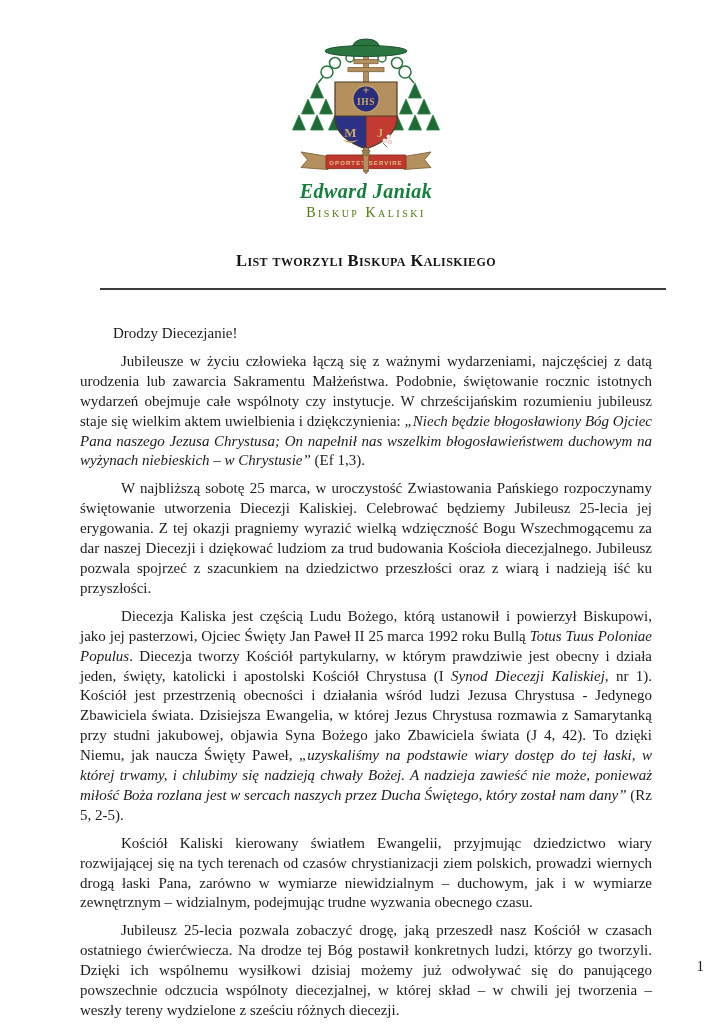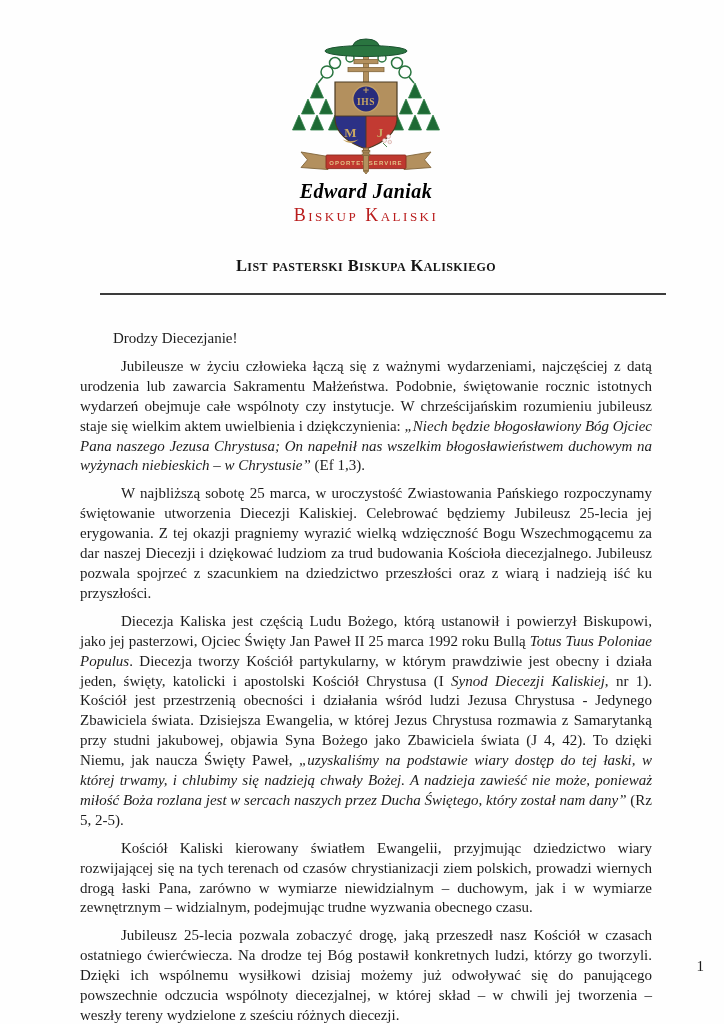--- a/index.html
+++ b/index.html
@@ -11,26 +11,26 @@
     color:#1c1c1c;
     box-sizing:border-box;
     padding:36px 64px 0 72px;
     overflow:hidden;
   }
   .letterhead { text-align:center; }
   .crest { display:block; margin:0 auto; }
   .author-name {
     margin-top:6px;
     font-size:20px; font-weight:bold; font-style:italic;
-    color:#000000; letter-spacing:0.5px;
+    color:#15803d; letter-spacing:0.5px;
   }
   .author-role {
     margin-top:2px;
-    font-size:18px; font-variant:small-caps;
-    color:#b91c1c; letter-spacing:2.5px;
+    font-size:14px; font-variant:small-caps;
+    color:#4d7c0f; letter-spacing:2.5px;
   }
   .title-block { margin-top:28px; text-align:center; }
   .title-line {
     font-size:16.5px; font-weight:bold; font-variant:small-caps;
     letter-spacing:0.4px; line-height:23px; color:#151515;
   }
   .rule {
     border:none; height:2px; background:#3c3c3c;
     width:566px; margin:16px 2px 0 28px;
   }
@@ -133,21 +133,21 @@
         <rect x="71.2" y="114.5" width="7.6" height="1.6"></rect>
         <rect x="71.2" y="118" width="7.6" height="1.6"></rect>
         <polygon points="72.6,135 77.4,135 75,138"></polygon>
       </g>
     </svg>
     <div class="author-name">Edward Janiak</div>
     <div class="author-role">Biskup Kaliski</div>
   </header>
 
   <section class="title-block">
-    <div class="title-line">List pasterski Biskupa Kaliskiego</div>
+    <div class="title-line">List tworzyli Biskupa Kaliskiego</div>
     <hr class="rule">
   </section>
 
   <section class="letter-body">
     <p class="salutation">Drodzy Diecezjanie!</p>
     <div>
         <p class="para"><span>Jubileusze w życiu człowieka łączą się z ważnymi wydarzeniami, najczęściej z datą urodzenia lub zawarcia Sakramentu Małżeństwa. Podobnie, świętowanie rocznic istotnych wydarzeń obejmuje całe wspólnoty czy instytucje. W chrześcijańskim rozumieniu jubileusz staje się wielkim aktem uwielbienia i dziękczynienia: </span><em>„Niech będzie błogosławiony Bóg Ojciec Pana naszego Jezusa Chrystusa; On napełnił nas wszelkim błogosławieństwem duchowym na wyżynach niebieskich – w Chrystusie”</em><span> (Ef 1,3).</span></p>
         <p class="para"><span>W najbliższą sobotę 25 marca, w uroczystość Zwiastowania Pańskiego rozpoczynamy świętowanie utworzenia Diecezji Kaliskiej. Celebrować będziemy Jubileusz 25-lecia jej erygowania. Z tej okazji pragniemy wyrazić wielką wdzięczność Bogu Wszechmogącemu za dar naszej Diecezji i dziękować ludziom za trud budowania Kościoła diecezjalnego. Jubileusz pozwala spojrzeć z szacunkiem na dziedzictwo przeszłości oraz z wiarą i nadzieją iść ku przyszłości.</span></p>
         <p class="para"><span>Diecezja Kaliska jest częścią Ludu Bożego, którą ustanowił i powierzył Biskupowi, jako jej pasterzowi, Ojciec Święty Jan Paweł II 25 marca 1992 roku Bullą </span><em>Totus Tuus Poloniae Populus</em><span>. Diecezja tworzy Kościół partykularny, w którym prawdziwie jest obecny i działa jeden, święty, katolicki i apostolski Kościół Chrystusa (I </span><em>Synod Diecezji Kaliskiej</em><span>, nr 1). Kościół jest przestrzenią obecności i działania wśród ludzi Jezusa Chrystusa - Jedynego Zbawiciela świata. Dzisiejsza Ewangelia, w której Jezus Chrystusa rozmawia z Samarytanką przy studni jakubowej, objawia Syna Bożego jako Zbawiciela świata (J 4, 42). To dzięki Niemu, jak naucza Święty Paweł, </span><em>„uzyskaliśmy na podstawie wiary dostęp do tej łaski, w której trwamy, i chlubimy się nadzieją chwały Bożej. A nadzieja zawieść nie może, ponieważ miłość Boża rozlana jest w sercach naszych przez Ducha Świętego, który został nam dany”</em><span> (Rz 5, 2-5).</span></p>
         <p class="para"><span>Kościół Kaliski kierowany światłem Ewangelii, przyjmując dziedzictwo wiary rozwijającej się na tych terenach od czasów chrystianizacji ziem polskich, prowadzi wiernych drogą łaski Pana, zarówno w wymiarze niewidzialnym – duchowym, jak i w wymiarze zewnętrznym – widzialnym, podejmując trudne wyzwania obecnego czasu.</span></p>

